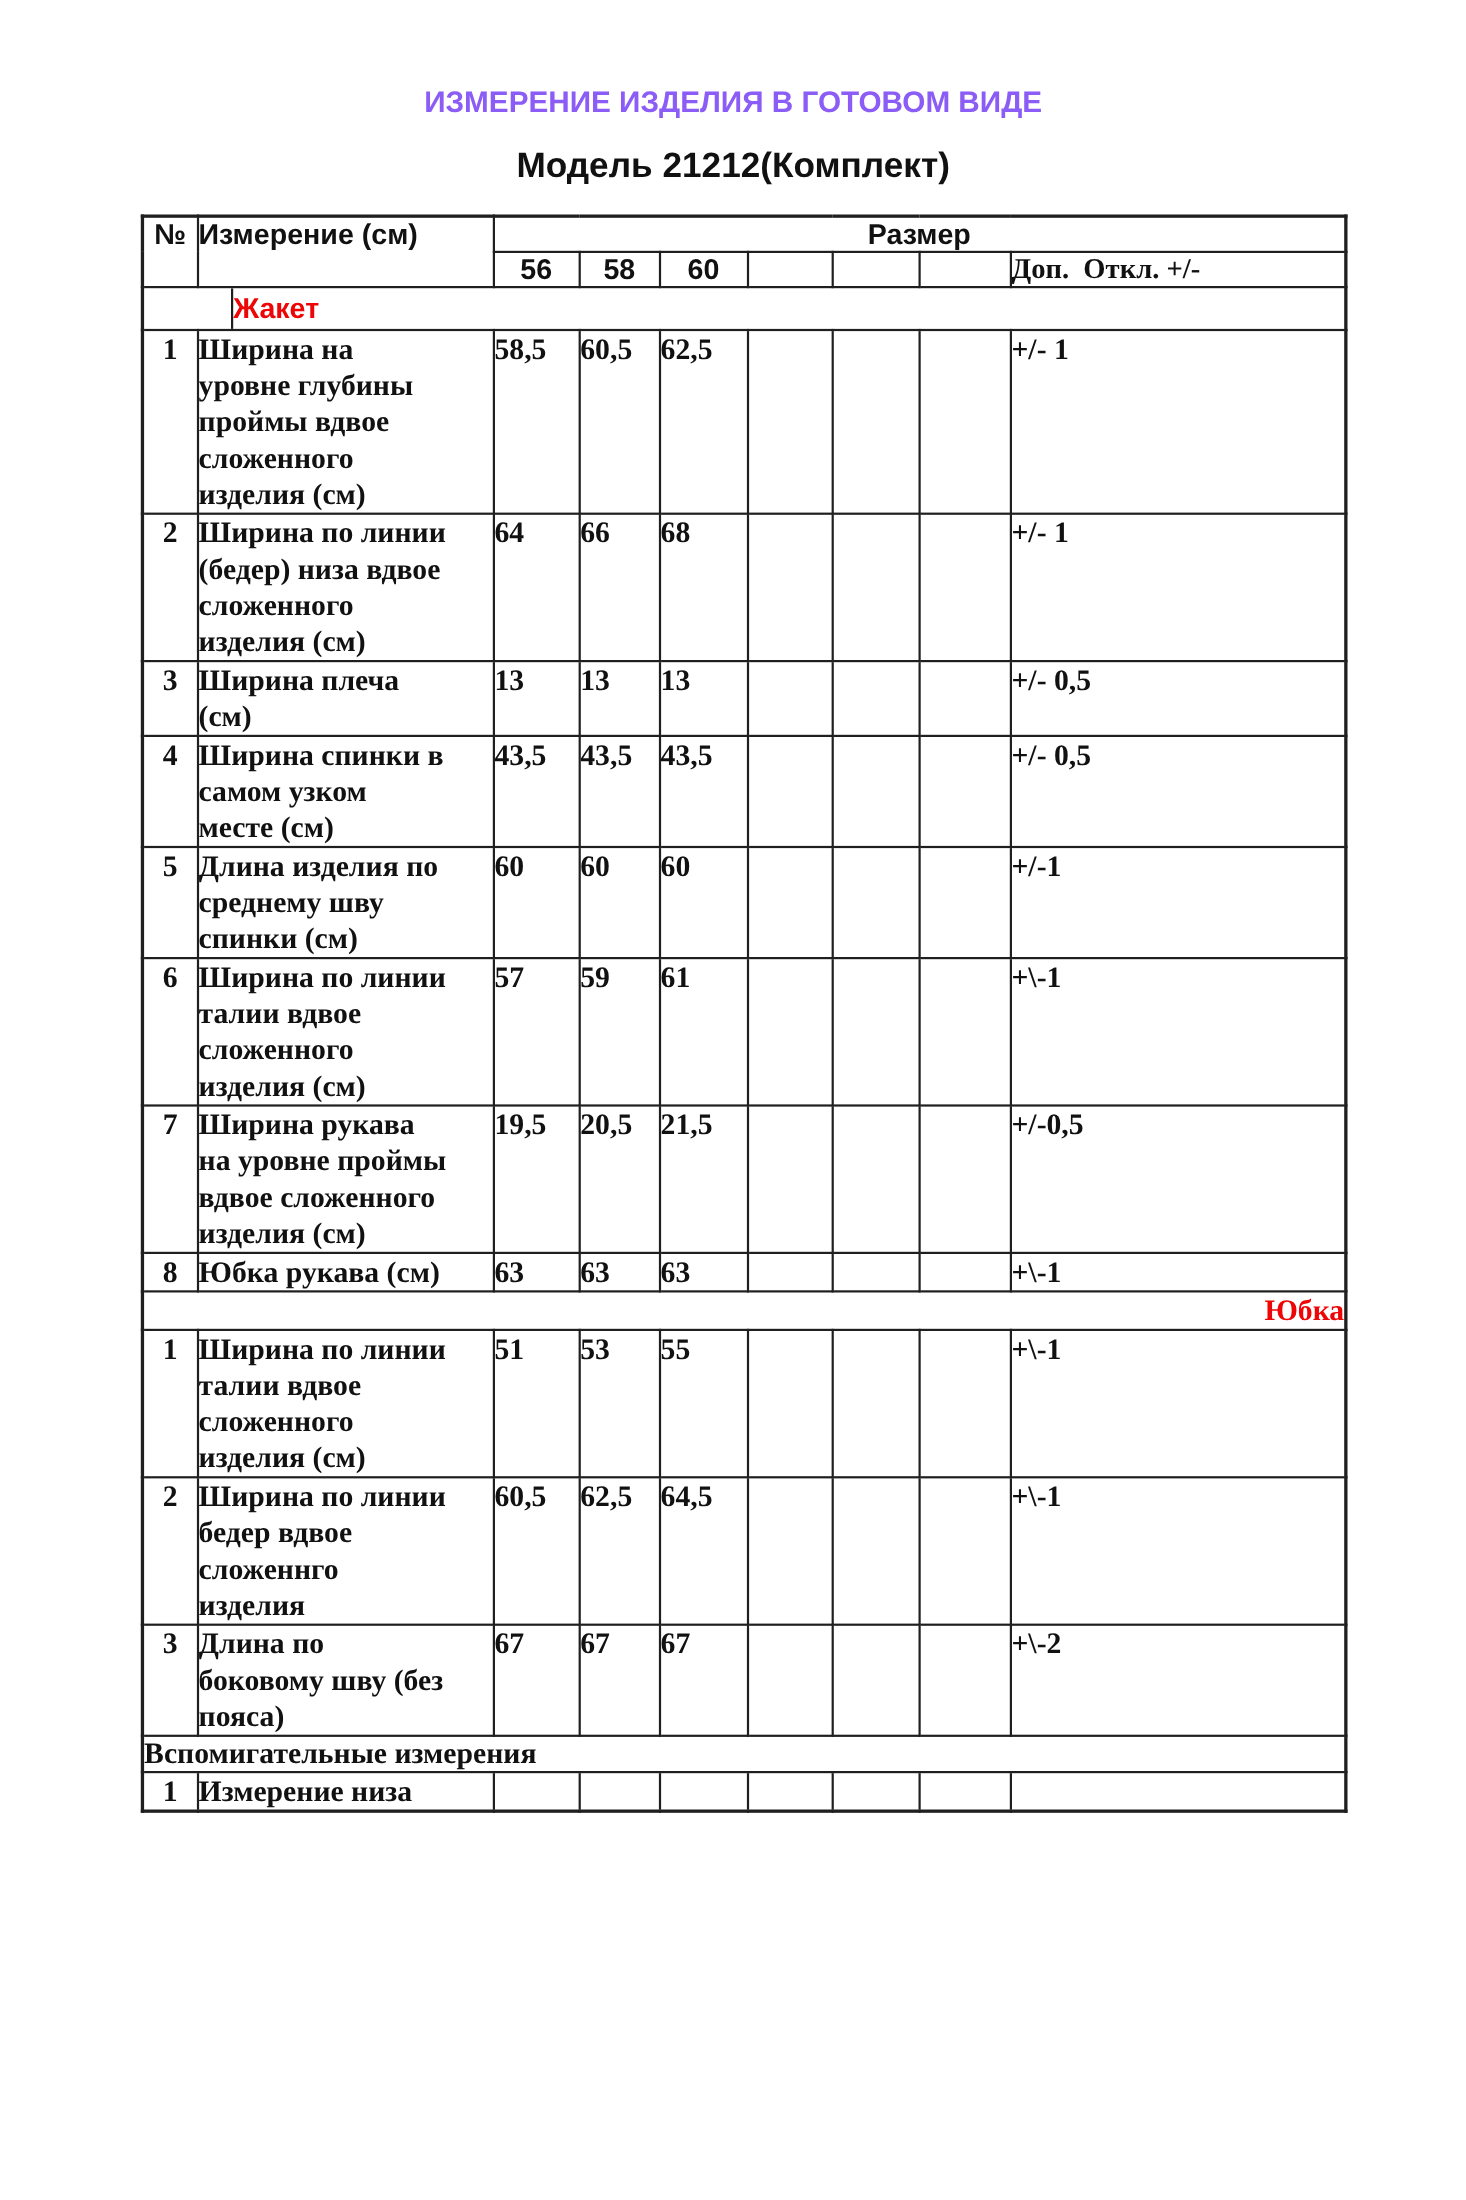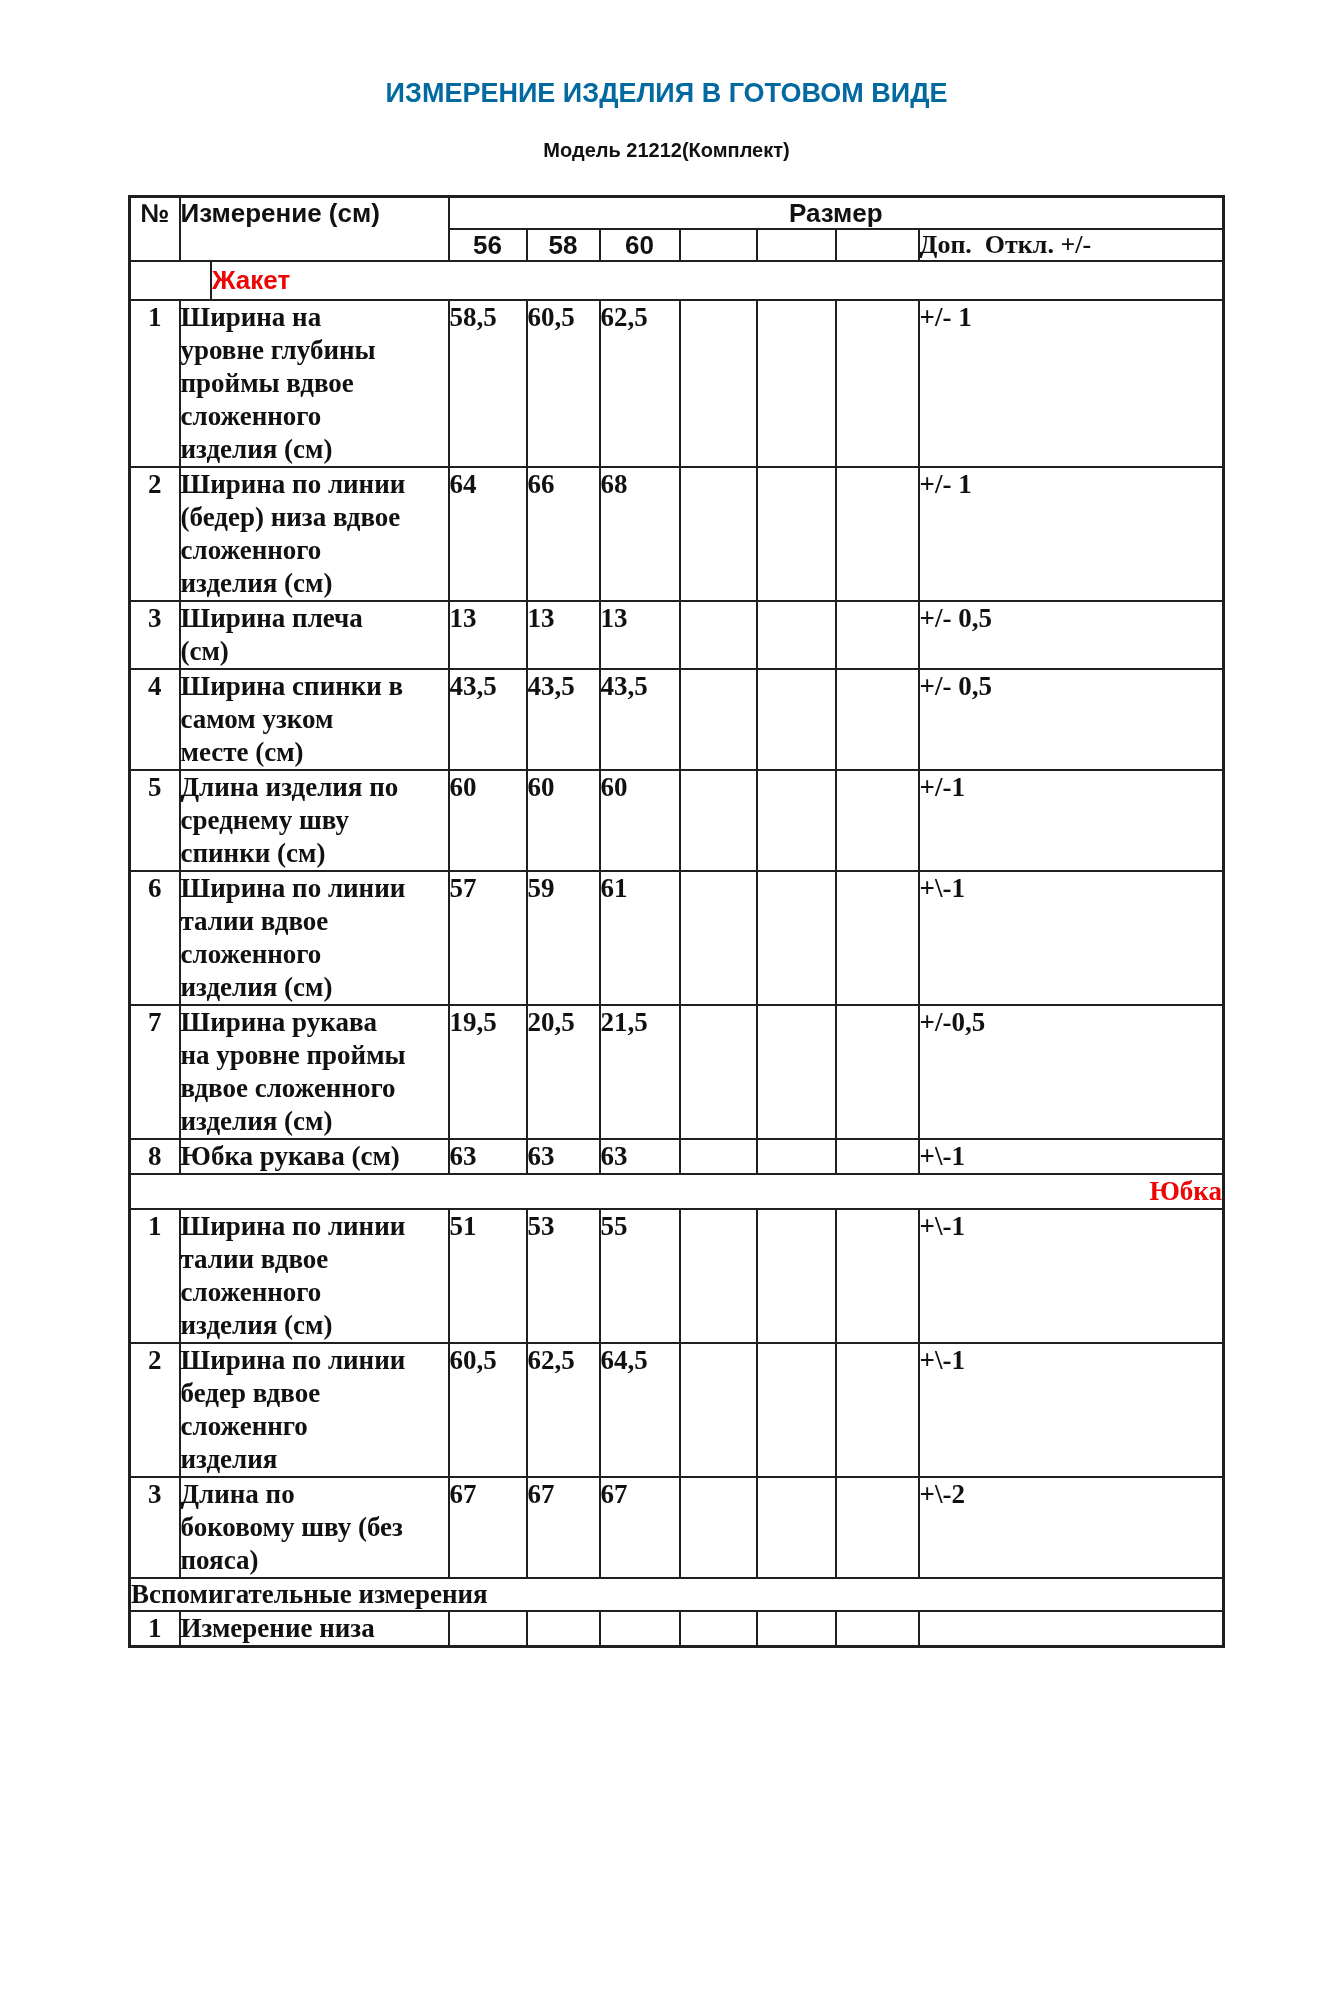--- a/index.html
+++ b/index.html
@@ -11,28 +11,28 @@
     overflow:hidden;
     color:#111;
   }
   .title{
     margin:77px 0 0 0;
     text-align:center;
     font-family:"Liberation Sans",sans-serif;
     font-weight:bold;
     font-size:27px;
     line-height:33px;
-    color:#0369a1;
+    color:#8b5cf6;
   }
   .subtitle{
     margin:25px 0 0 0;
     text-align:center;
     font-family:"Liberation Sans",sans-serif;
     font-weight:bold;
-    font-size:20px;
+    font-size:32px;
     line-height:30px;
     color:#111;
   }
   .tablewrap{
     margin:30px 0 0 128px;
     width:1094px;
   }
   table.meas{
     table-layout:fixed;
     border-collapse:collapse;

